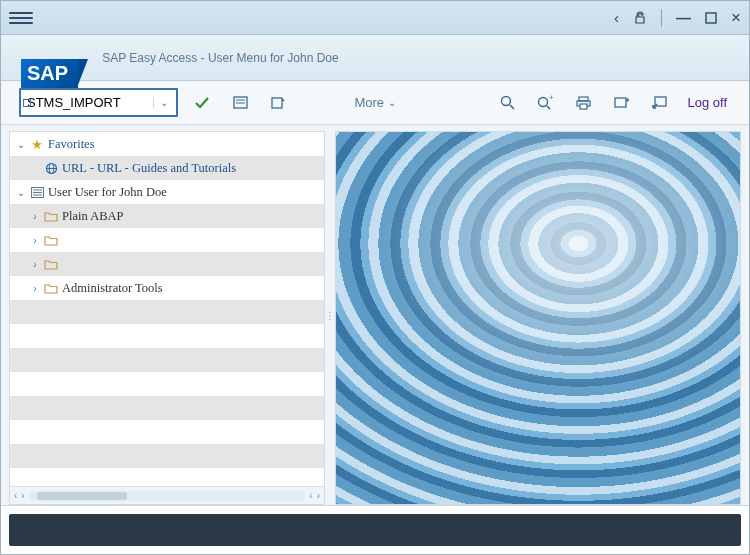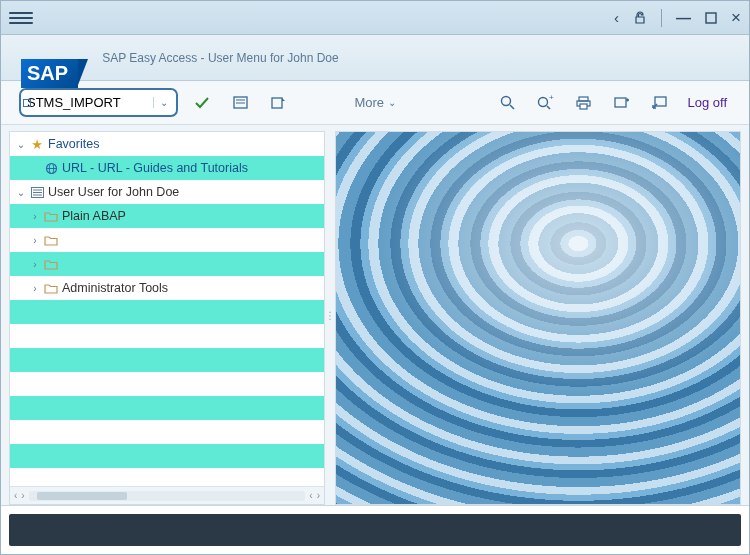--- a/index.html
+++ b/index.html
@@ -13,43 +13,43 @@
 .titlebar-spacer { flex:1; }
 .titlebar-icons { display:flex; gap:14px; align-items:center; color:#2d4a66; }
 .titlebar-icons span, .titlebar-icons div { cursor:pointer; font-size:15px; }
 
 .header { height: 46px; background: linear-gradient(#e8f1f7, #dae8f1); display:flex; align-items:center; padding:0 20px; gap:24px; border-bottom:1px solid #b8ccd9; }
 .sap-logo { font-weight:bold; font-size:20px; color:#fff; background:linear-gradient(135deg,#0a6ed1,#004990); padding:3px 10px 3px 6px; position:relative;margin-top:32px; }
 .sap-logo::after { content:""; position:absolute; right:-10px; top:0; border-top:0 solid transparent; border-bottom:26px solid transparent; border-left:10px solid #004990; }
 .header-title { color:#5a7a95; font-size:12px; }
 
 .toolbar { height:44px; background:#f4f8fb; display:flex; align-items:center; padding:0 18px; gap:10px; border-bottom:1px solid #d0dde6; }
-.cmd-field-wrap { position:relative; border:2px solid #3a74a8; border-radius:7px; background:#fff; padding:2px; }
+.cmd-field-wrap { position:relative; border:2px solid #3a74a8; border-radius:1px; background:#fff; padding:2px; }
 .cmd-field-wrap::before, .cmd-field-wrap::after {content:""; position:absolute; width:6px; height:6px; border:1px solid #3a74a8;}
 .cmd-field { border:none; outline:none; font-size:13px; width:130px; padding:3px 4px; }
 .cmd-dd { border-left:1px solid #c8d6e0; padding:0 6px; color:#5a7a95; font-size:10px; cursor:pointer; }
 .tool-btn { width:28px; height:28px; display:flex; align-items:center; justify-content:center; color:#3a6a95; cursor:pointer; font-size:15px; border-radius:3px; }
 .more-btn { color:#5a7a95; font-size:13px; cursor:pointer; display:flex; align-items:center; gap:4px; padding:0 6px;margin-left:46px; }
 .toolbar-spacer { flex:1; }
 .logoff { color:#4c1d95; font-size:13px; cursor:pointer; padding:0 4px; }
 .green { color:#2e8b2e; }
 
 .content { flex:1; display:flex; background:#eef4f8; border-bottom:1px solid #c8d6e0; overflow:hidden; }
 .tree-panel { width:316px; background:#fff; border:1px solid #d0dde6; margin:6px 0 0 8px; display:flex; flex-direction:column; overflow:hidden; }
 .tree { flex:1; overflow:auto; font-size:12.5px; }
 .tree-row { display:flex; align-items:center; height:24px; padding:0 4px; color:#333; cursor:pointer; white-space:nowrap; overflow:hidden; }
-.tree-row.alt { background:#5eead4; }
+.tree-row.alt { background:#e5e5e5; }
 .tree-row.fav { color:#1a5090; }
 .exp { width:14px; display:inline-flex; justify-content:center; color:#5a7a95; font-size:10px; }
 .tree-icon { width:18px; display:inline-flex; justify-content:center; font-size:13px; }
 .star { color:#d4a020; }
 .link-icon { color:#2a6aa8; }
 .folder-ic { color:#c49858; }
 .node-ic { color:#5a7a95; }
-.row-label { padding-left:2px; overflow:hidden; text-overflow:ellipsis; }
+.row-label { padding-left:2px; overflow:hidden; text-overflow:ellipsis;font-family:Liberation Serif, serif; }
 .indent1 { padding-left:18px; }
 
 .tree-hscroll { height:18px; background:#eef4f8; display:flex; align-items:center; padding:0 4px; gap:4px; border-top:1px solid #d8e3ea; }
 .hs-btn { color:#7a94aa; font-size:10px; cursor:pointer; }
 .hs-track { flex:1; height:10px; background:#e4ecf2; border-radius:2px; position:relative; }
 .hs-thumb { position:absolute; left:8px; width:90px; top:1px; height:8px; background:#c4d2dc; border-radius:2px; }
 
 .splitter { width:10px; display:flex; align-items:center; justify-content:center; cursor:col-resize; color:#95a8b6; font-size:10px; }
 .image-panel { flex:1; margin:6px 8px 0 0; background:
   radial-gradient(ellipse 460px 350px at 60% 30%, rgba(255,255,255,0.7) 0%, transparent 45%),

